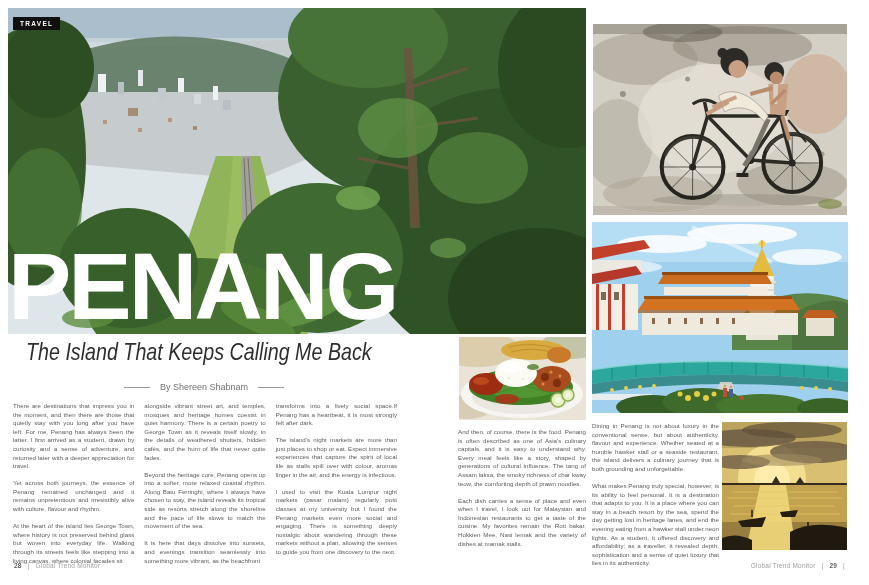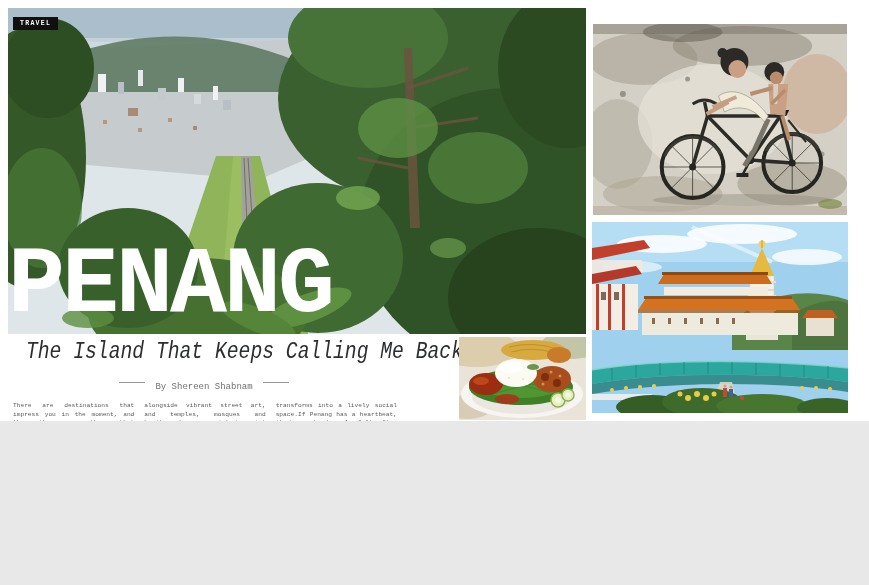--- a/index.html
+++ b/index.html
@@ -1,39 +1,39 @@
 <!DOCTYPE html>
 <html><head>
 <meta charset="utf-8">
 <style>
   html,body{margin:0;padding:0;background:#e8e8e8;}
   .spread{
-    position:relative;width:869px;height:421px;background:#ffffff;
-    font-family:Liberation Mono, monospace;overflow:hidden;
+    position:relative;width:869px;height:585px;background:#ffffff;
+    font-family:Liberation Sans, sans-serif;overflow:hidden;
   }
   .photo{position:absolute;overflow:hidden;}
   .photo svg{display:block;width:100%;height:100%;}
 
   
   .hero{left:8px;top:8px;width:578px;height:326px;}
   .travel-badge{
     position:absolute;left:13px;top:17px;background:#101010;color:#ffffff;
     font-size:6.5px;font-weight:bold;letter-spacing:1.3px;padding:3px 7px 2.5px;
   }
   .hero-title{
     position:absolute;left:8px;top:232px;width:560px;
     color:#ffffff;font-weight:700;font-size:95px;letter-spacing:-3px;white-space:nowrap;
   }
   .subtitle{
     position:absolute;left:26px;top:338px;font-size:24px;font-style:italic;
     color:#2d2e30;transform:scaleX(0.82);transform-origin:left top;white-space:nowrap;
   }
   .byline-row{
     position:absolute;left:12px;top:382px;width:384px;
-    display:flex;justify-content:center;gap:10px;
+    display:flex;align-items:center;justify-content:center;gap:10px;
   }
   .byline-rule{width:26px;height:0;border-top:1px solid #97989a;}
   .byline-text{font-size:9px;color:#707173;}
 
   
   .cols-left{position:absolute;left:13px;top:402px;width:384px;display:flex;gap:10px;}
   .cols-left .col{flex:1;}
   .bodycol p{
     font-size:6.2px;line-height:8.6px;text-align:justify;color:#5a5b5d;margin:0 0 8.5px;
   }

